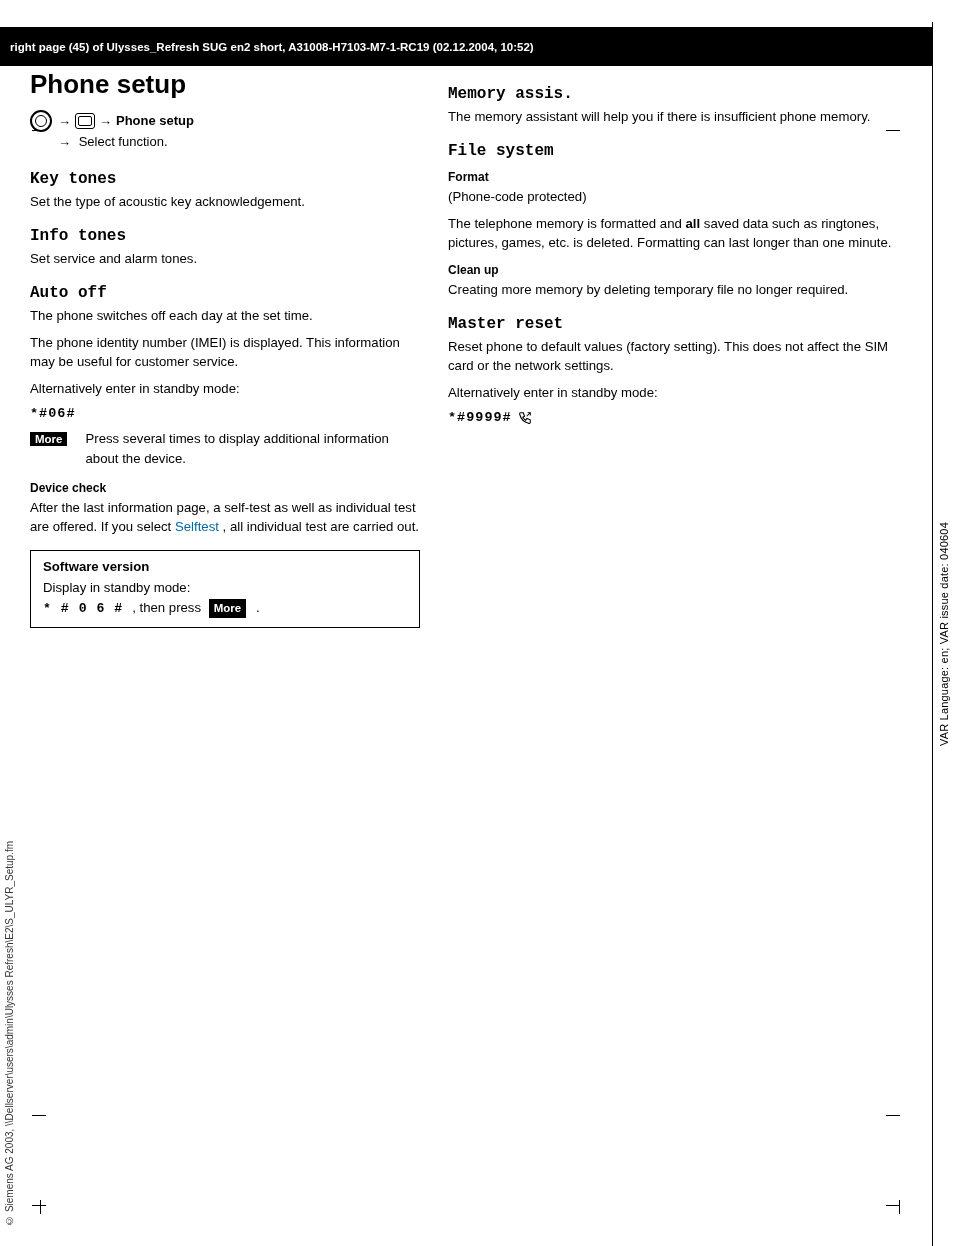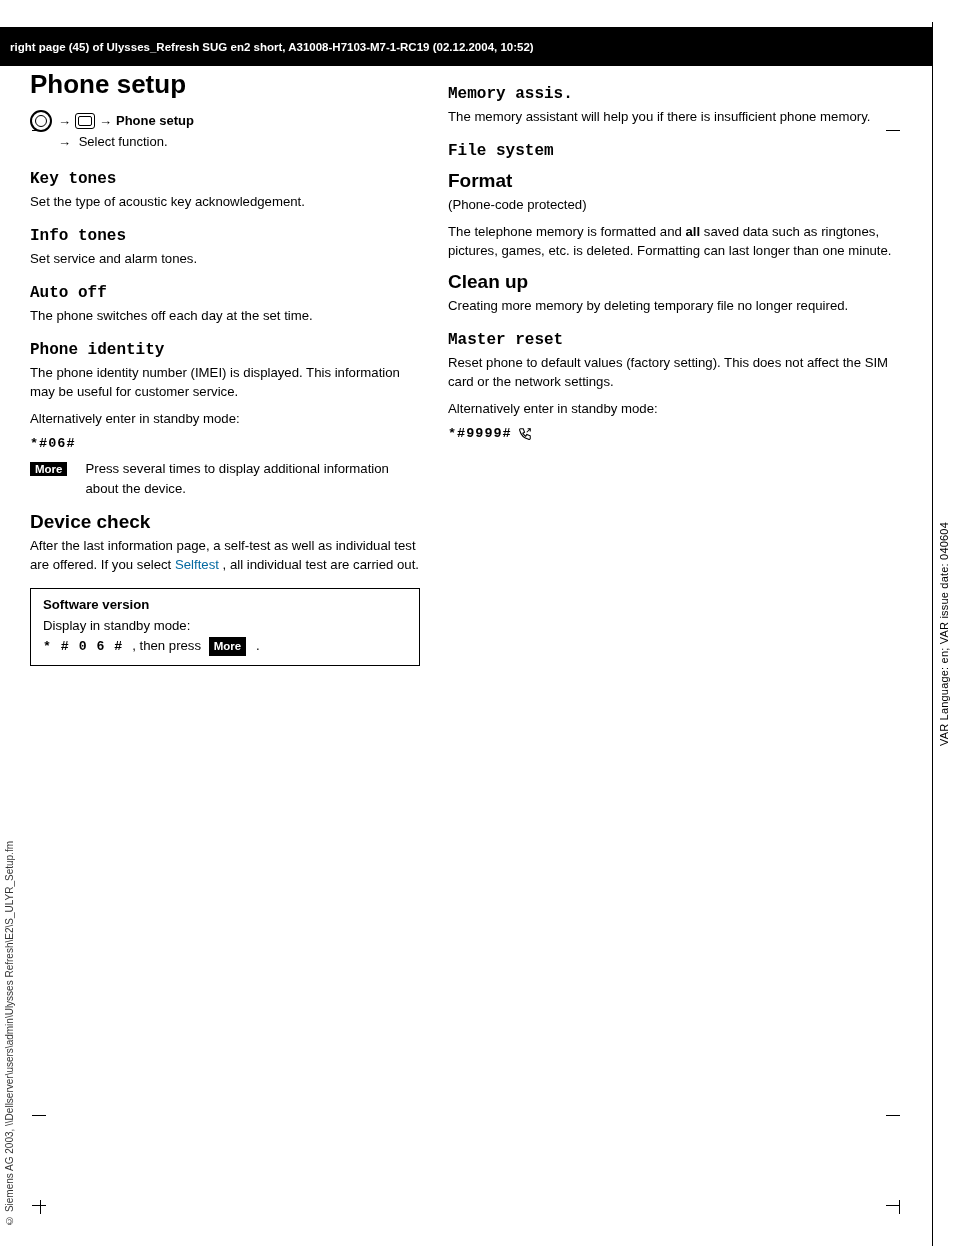--- a/index.html
+++ b/index.html
@@ -154,21 +154,21 @@
 
     h2.section-heading {
       font-size: 16px;
       font-weight: bold;
       margin-top: 16px;
       margin-bottom: 4px;
       font-family: Liberation Mono, monospace;
     }
 
     h3.sub-heading {
-      font-size: 19px;
+      font-size: 12px;
       font-weight: bold;
       margin-top: 10px;
       margin-bottom: 3px;
     }
 
     p.body-text {
       font-size: 13.2px;
       line-height: 1.45;
       margin-bottom: 8px;
     }
@@ -339,21 +339,20 @@
 
       <h2 class="section-heading">Key tones</h2>
       <p class="body-text">Set the type of acoustic key acknowledgement.</p>
 
       <h2 class="section-heading">Info tones</h2>
       <p class="body-text">Set service and alarm tones.</p>
 
       <h2 class="section-heading">Auto off</h2>
       <p class="body-text">The phone switches off each day at the set time.</p>
 
-      <h2 class="section-heading">Phone identity</h2>
       <p class="body-text">The phone identity number (IMEI) is displayed. This information may be useful for customer service.</p>
       <p class="body-text">Alternatively enter in standby mode:</p>
       <div class="code-block">*#06#</div>
 
       <div class="more-block">
         <div style="flex-shrink:0;padding-top:2px;">
           <span class="more-btn">More</span>
         </div>
         <p class="more-block-text">Press several times to display additional information about the device.</p>
       </div>

